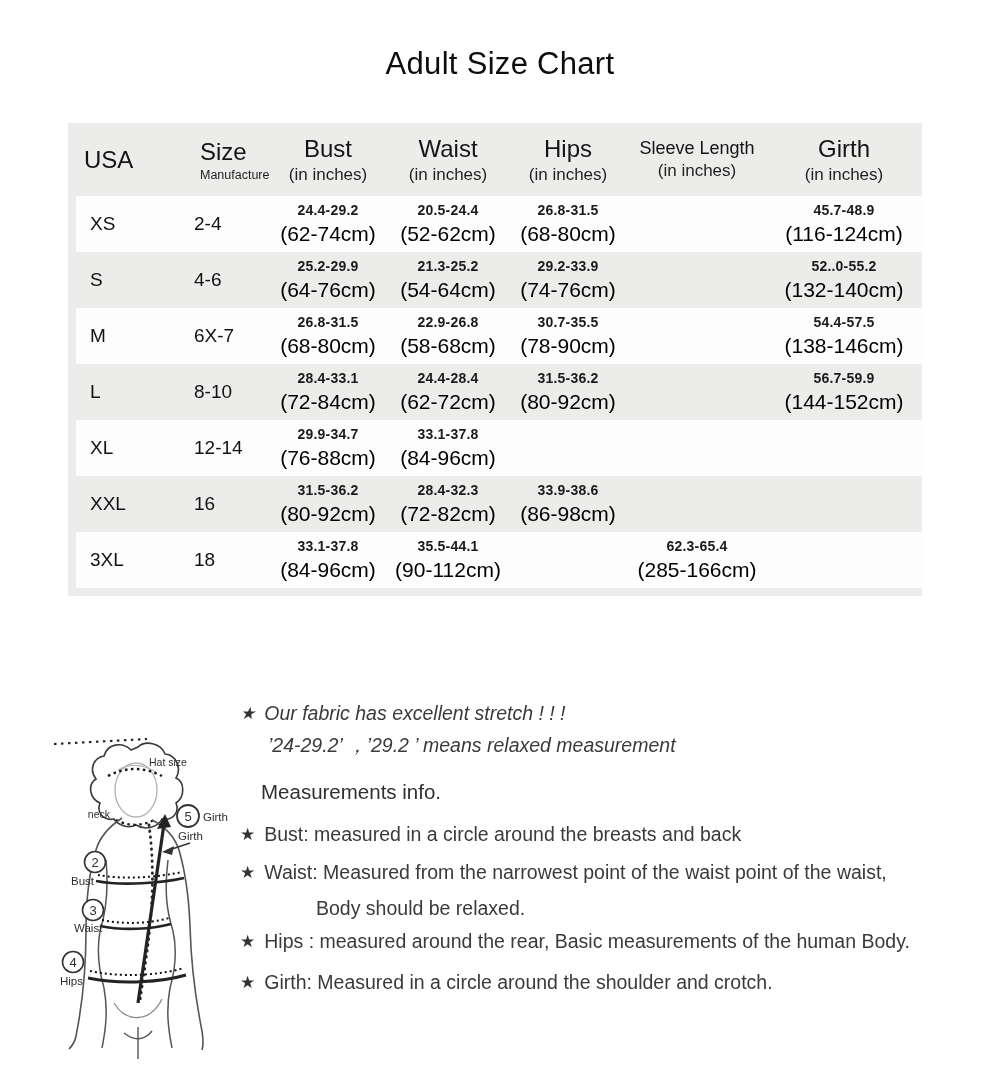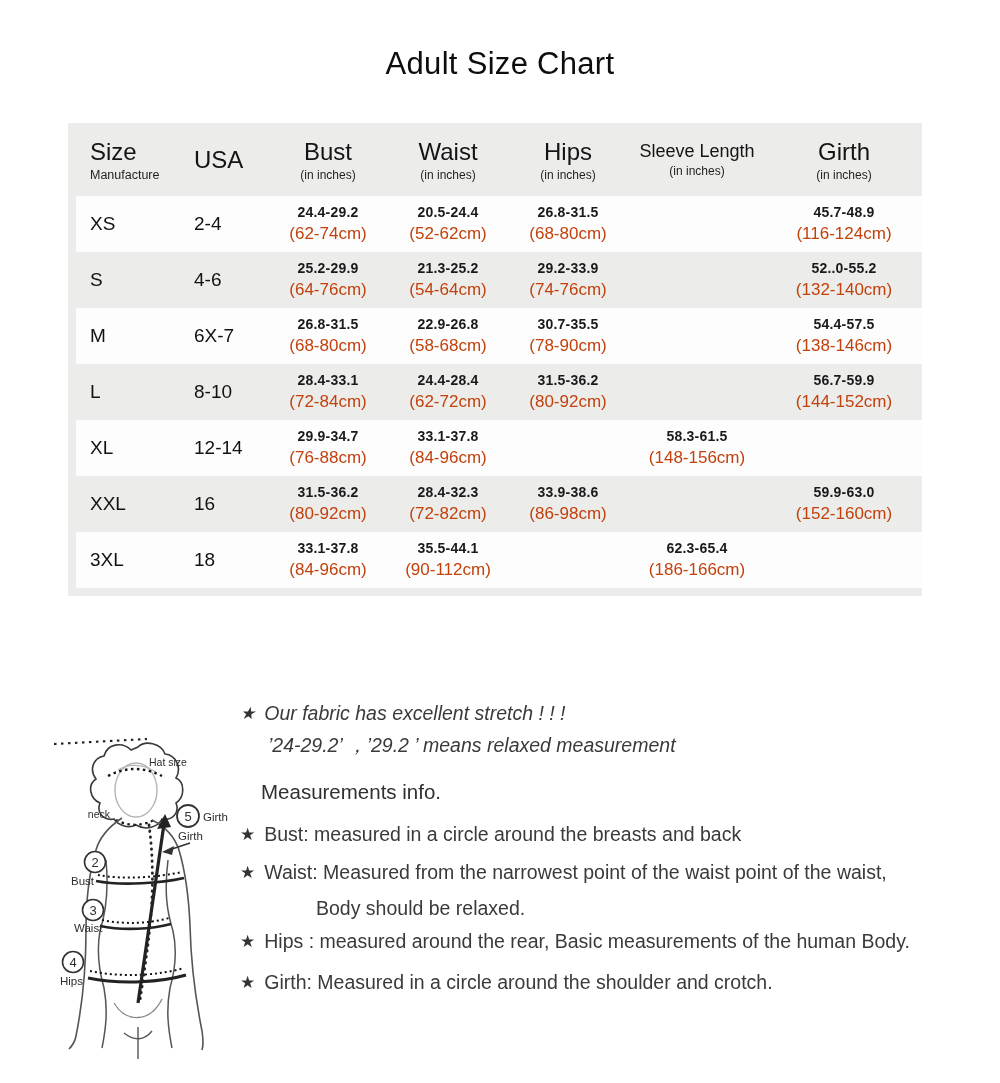--- a/index.html
+++ b/index.html
@@ -20,25 +20,25 @@
   .tr { display:grid; grid-template-columns:110px 82px 120px 120px 120px 138px 156px; }
   .th-row { height:73px; background:#ececeb; }
   .row { height:56px; background:#fdfdfd; }
   .row.shade { background:#ececeb; }
   .th, .td { display:flex; flex-direction:column; align-items:center; justify-content:center; }
   .c-size, .c-usa { align-items:flex-start; }
   .c-size { padding-left:14px; }
   .c-usa { padding-left:8px; }
   .th .lbl { font-size:24px; color:#141414; }
   .th .lbl.small-lbl { font-size:18px; }
-  .th .sub { font-size:12px; color:#1f1f1f; margin-top:2px; }
+  .th .sub { font-size:17px; color:#1f1f1f; margin-top:2px; }
   .th .sub.tiny { font-size:12.5px; }
   .size-val, .usa-val { font-size:19px; color:#121212; }
   .in { font-size:14px; font-weight:700; color:#1a1a1a; letter-spacing:0.2px; }
-  .cm { font-size:17px; color:#c2410c; margin-top:4px; }
+  .cm { font-size:21px; color:#000000; margin-top:4px; }
   
   .notes { position:absolute; left:240px; top:700px; width:748px; color:#3a3a3a; }
   .notes p { margin:0; font-size:19.5px; line-height:26px; }
   .star { margin-right:9px; font-size:17px; position:relative; top:-1px; color:#333; }
   .fabric { font-style:italic; }
   .relaxed { font-style:italic; margin-left:28px !important; margin-top:4px !important; }
   .info { margin-top:21px !important; margin-left:21px !important; font-size:20.5px !important; color:#303030; }
   .b-bust  { margin-top:16px !important; }
   .b-waist { margin-top:10px !important; }
   .b-waist2{ margin-top:8px !important; margin-left:76px !important; }
@@ -48,27 +48,27 @@
   .figure { position:absolute; left:52px; top:726px; width:190px; height:334px; }
   svg text { font-family:"Liberation Sans", sans-serif; fill:#2e2e2e; }
 </style>
 </head>
 <body>
 
 <div class="title">Adult Size Chart</div>
 
 <div class="table">
   <div class="tr th-row">
+    <div class="th c-usa">
+      <span class="lbl">USA</span>
+    </div>
     <div class="th c-size">
       <span class="lbl">Size</span>
       <span class="sub tiny">Manufacture</span>
     </div>
-    <div class="th c-usa">
-      <span class="lbl">USA</span>
-    </div>
     <div class="th">
       <span class="lbl">Bust</span>
       <span class="sub">(in inches)</span>
     </div>
     <div class="th">
       <span class="lbl">Waist</span>
       <span class="sub">(in inches)</span>
     </div>
     <div class="th">
       <span class="lbl">Hips</span>
@@ -212,24 +212,20 @@
       <span class="cm">(76-88cm)</span>
     </div>
     <div class="td">
       <span class="in">33.1-37.8</span>
       <span class="cm">(84-96cm)</span>
     </div>
     <div class="td">
       <span class="in"></span>
       <span class="cm"></span>
     </div>
-    <div class="td">
-      <span class="in">58.3-61.5</span>
-      <span class="cm">(148-156cm)</span>
-    </div>
   </div>
 
   <div class="tr row shade">
     <div class="td c-size">
       <span class="size-val">XXL</span>
     </div>
     <div class="td c-usa">
       <span class="usa-val">16</span>
     </div>
     <div class="td">
@@ -241,24 +237,20 @@
       <span class="cm">(72-82cm)</span>
     </div>
     <div class="td">
       <span class="in">33.9-38.6</span>
       <span class="cm">(86-98cm)</span>
     </div>
     <div class="td">
       <span class="in"></span>
       <span class="cm"></span>
     </div>
-    <div class="td">
-      <span class="in">59.9-63.0</span>
-      <span class="cm">(152-160cm)</span>
-    </div>
   </div>
 
   <div class="tr row">
     <div class="td c-size">
       <span class="size-val">3XL</span>
     </div>
     <div class="td c-usa">
       <span class="usa-val">18</span>
     </div>
     <div class="td">
@@ -268,21 +260,21 @@
     <div class="td">
       <span class="in">35.5-44.1</span>
       <span class="cm">(90-112cm)</span>
     </div>
     <div class="td">
       <span class="in"></span>
       <span class="cm"></span>
     </div>
     <div class="td">
       <span class="in">62.3-65.4</span>
-      <span class="cm">(186-166cm)</span>
+      <span class="cm">(285-166cm)</span>
     </div>
   </div>
 </div>
 </div>
 
 <div class="figure">
   <svg width="190" height="334" viewBox="0 0 190 334">
 
     <path d="M2,18 L95,13" stroke="#222" stroke-width="2.2" stroke-dasharray="2.5,4.5" fill="none"></path>
 

